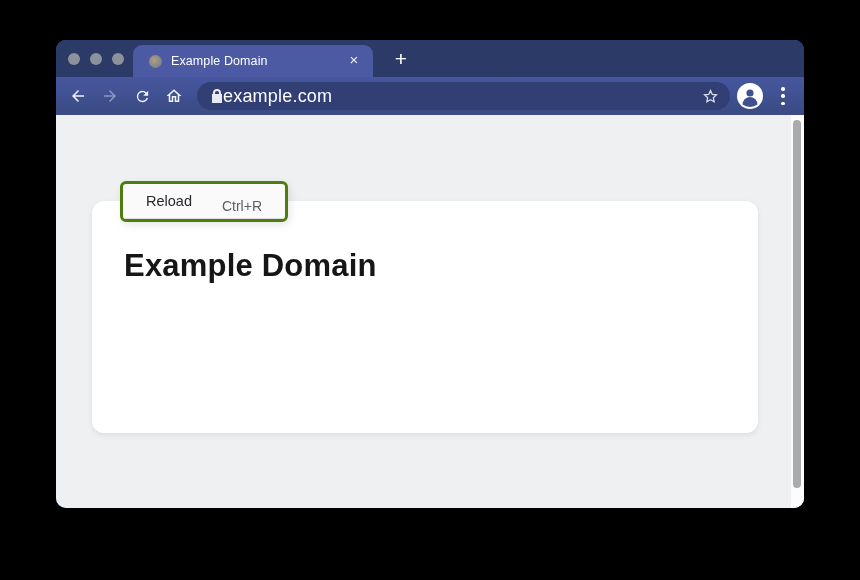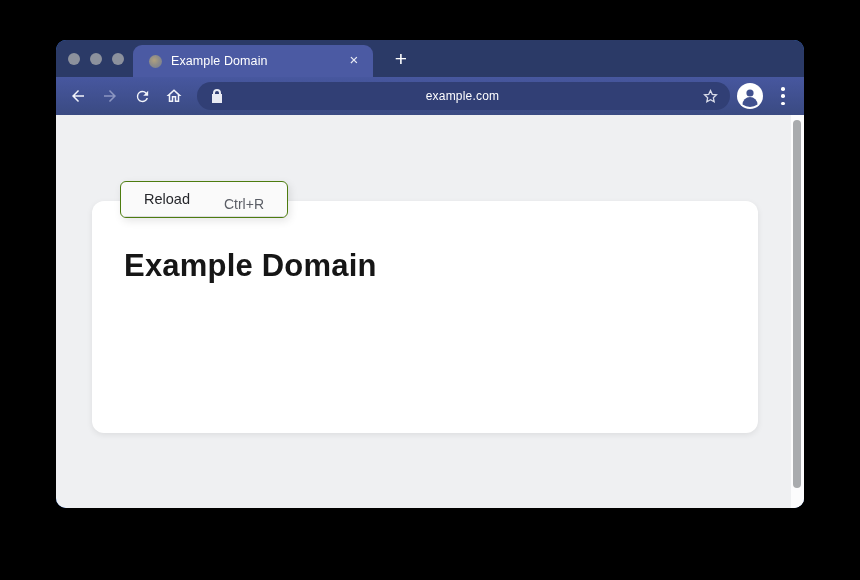--- a/index.html
+++ b/index.html
@@ -31,21 +31,21 @@
     background: linear-gradient(#47579f, #3a4a82); display: flex; align-items: center; }
   .nav-btn { width: 22px; height: 22px; display: flex; align-items: center;
     justify-content: center; flex: 0 0 auto; }
   .nav-btn svg { display: block; }
   .btn-back { margin-left: 11px; }
   .btn-fwd, .btn-reload, .btn-home { margin-left: 10px; }
 
   .addressbar { margin-left: 12px; width: 533px; height: 28px; background: #313f75;
     border-radius: 14px; display: flex; align-items: center; }
   .lock-icon { margin-left: 14px; display: flex; }
-  .url-text { color: #fdfdfe; font-size: 12px; letter-spacing: .2px; flex: 1; text-align: center; }
+  .url-text { color: #fdfdfe; font-size: 18px; letter-spacing: .2px; flex: 1; }
   .star-icon { margin-right: 11px; display: flex; }
 
   .avatar { position: absolute; left: 681px; top: 6px; width: 26px; height: 26px; }
   .menu-dots { position: absolute; left: 723px; top: 10px; width: 8px; height: 18px;
     display: flex; flex-direction: column; align-items: center; justify-content: space-between; }
   .menu-dots i { width: 3.5px; height: 3.5px; border-radius: 50%; background: #fff; }
 
   
   .viewport { position: relative; height: 393px; background: #eff0f2; overflow: hidden; }
 
@@ -59,21 +59,21 @@
     padding: 46px 40px 0 32px; }
   .card h1 { font-size: 31px; line-height: 38px; font-weight: 700; color: #161616;
     letter-spacing: .2px; }
   .card p { margin-top: 18px; font-size: 15.5px; line-height: 24px; color: #2c2c2e;
     max-width: 584px; }
   .card a { display: inline-block; margin-top: 14px; font-size: 16px; color: #4a59a1;
     text-decoration: none; }
 
   
   .context-menu { position: absolute; left: 64px; top: 66px; width: 168px;
-    background: #fafafa; border: 1px solid #4d7c0f; border-radius: 6px;
+    background: #fafafa; border: 3px solid #4d7c0f; border-radius: 6px;
     box-shadow: 2px 3px 8px rgba(0,0,0,.10); overflow: hidden; }
   .menu-item { height: 34px; display: flex; align-items: center;
     justify-content: space-between; padding: 0 23px; }
   .menu-item .label { font-size: 14.5px; color: #26272b; }
   .menu-item .shortcut { font-size: 14px; color: #5b5e66; margin-top: 9px; }
   .menu-divider { height: 1px; background: #dcdcdf; }
 </style>
 </head>
 <body>
 

